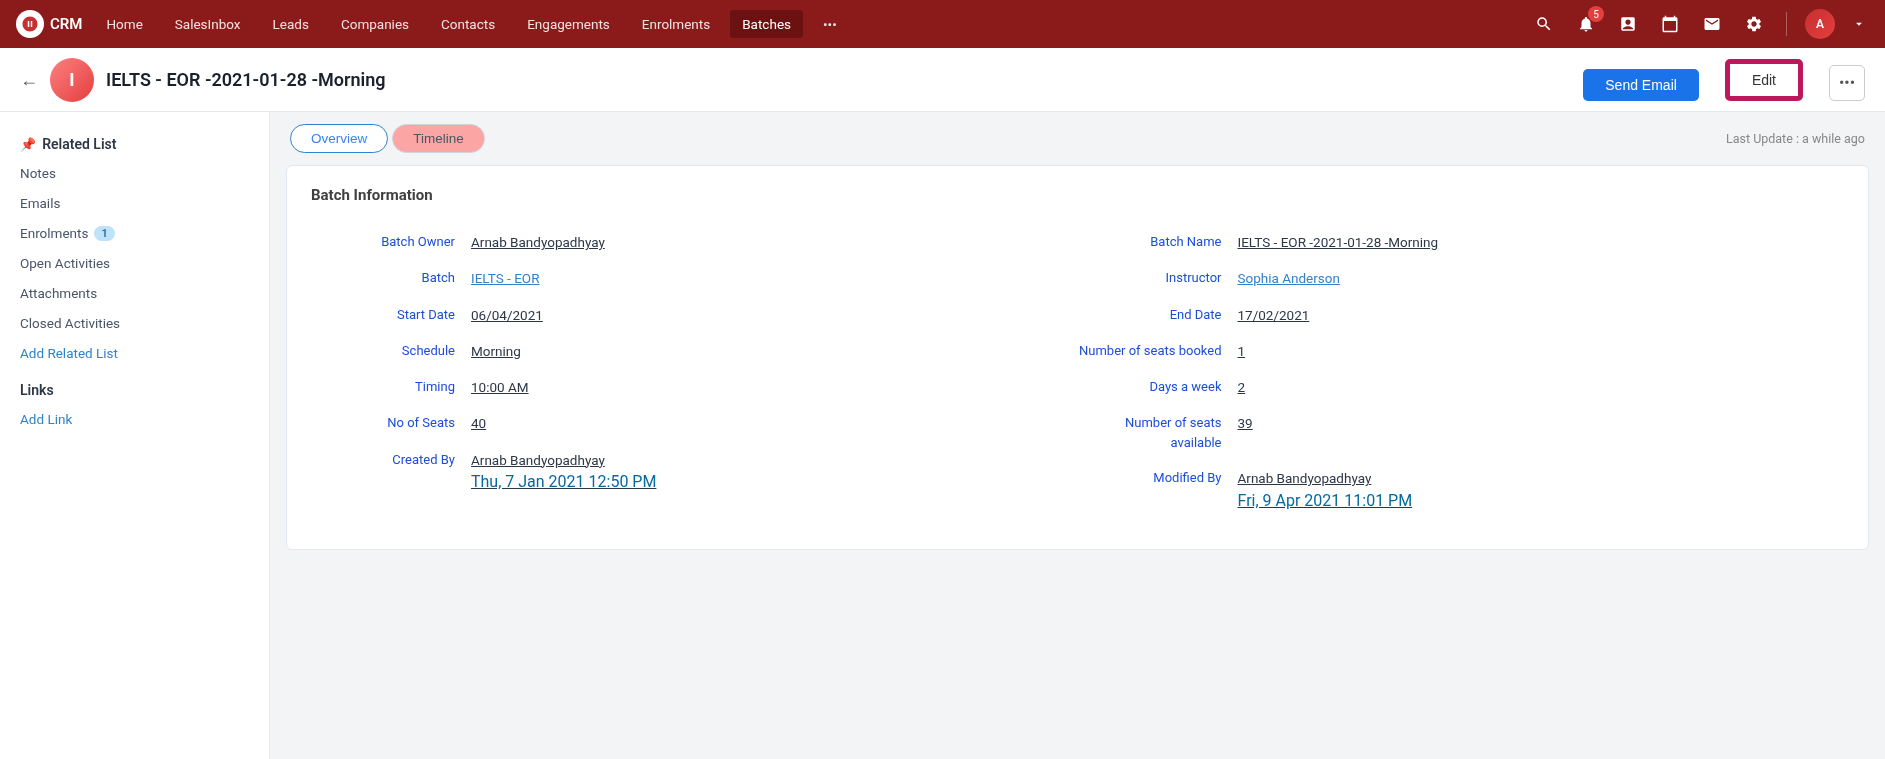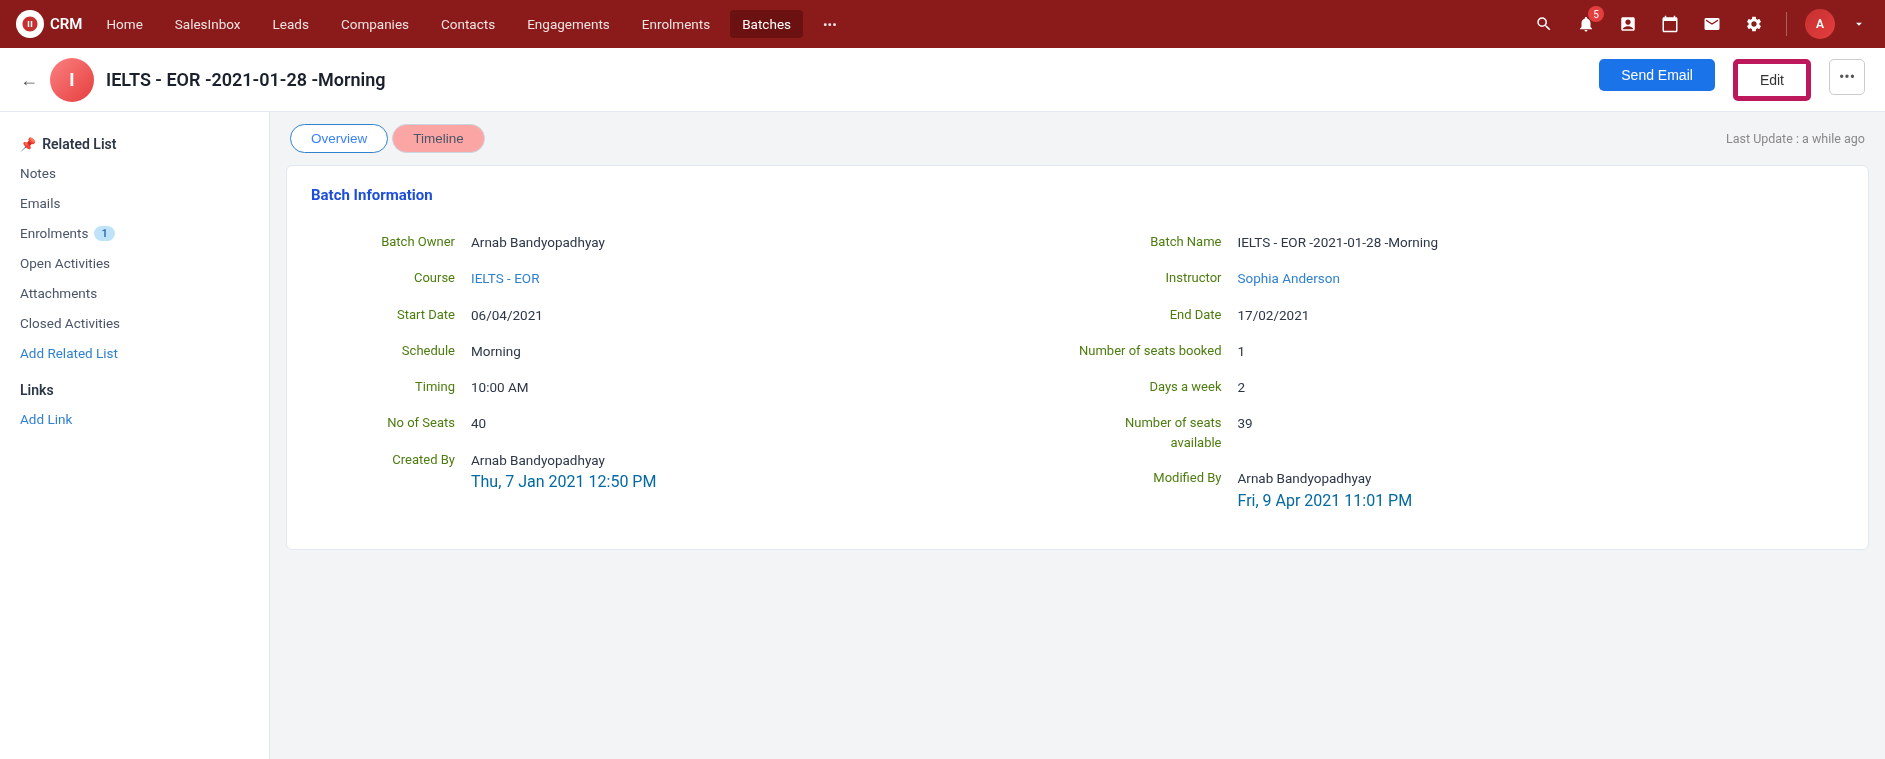--- a/index.html
+++ b/index.html
@@ -105,22 +105,22 @@
       flex-shrink: 0;
     }
     .record-title {
       font-size: 18px;
       font-weight: 600;
       color: #1a202c;
     }
     .header-actions {
       margin-left: auto;
       display: flex;
-      align-items: flex-start;
-      gap: 18px;
+      align-items: flex-end;
+      gap: 26px;
     }
     .btn-primary {
       background: #1a73e8;
       color: white;
       border: none;
       padding: 8px 22px;
       border-radius: 5px;
       cursor: pointer;
       font-size: 14px;
       font-weight: 500;
@@ -243,50 +243,51 @@
     .info-card {
       background: white;
       margin: 0 16px 16px;
       border-radius: 6px;
       border: 1px solid #e2e8f0;
       padding: 20px 24px 28px;
     }
     .card-title {
       font-size: 15px;
       font-weight: 700;
-      color: #1d4ed8;
+      color: #404040;
       margin-bottom: 20px;
     }
     .info-grid {
       display: grid;
       grid-template-columns: 1fr 1fr;
       gap: 0;
     }
     .info-col {
       display: flex;
       flex-direction: column;
       gap: 0;
     }
     .info-row {
       display: grid;
       grid-template-columns: 160px 1fr;
       padding: 8px 0;
       align-items: start;
     }
     .info-label {
-      color: #4d7c0f;
+      color: #1d4ed8;
       font-size: 13px;
       text-align: right;
       padding-right: 16px;
       line-height: 1.5;
     }
     .info-value {
       color: #2d3748;
       font-size: 13.5px;
       line-height: 1.5;
+      text-decoration: underline;
     }
     .info-value.link {
       color: #3182ce;
       cursor: pointer;
     }
     .info-value small {
       display: block;
       color: #0369a1;
       font-size: 16px;
     }
@@ -415,21 +416,21 @@
     <div class="info-card">
       <div class="card-title">Batch Information</div>
       <div class="info-grid">
 
         <div class="info-col">
           <div class="info-row">
             <div class="info-label">Batch Owner</div>
             <div class="info-value">Arnab Bandyopadhyay</div>
           </div>
           <div class="info-row">
-            <div class="info-label">Course</div>
+            <div class="info-label">Batch</div>
             <div class="info-value link">IELTS - EOR</div>
           </div>
           <div class="info-row">
             <div class="info-label">Start Date</div>
             <div class="info-value">06/04/2021</div>
           </div>
           <div class="info-row">
             <div class="info-label">Schedule</div>
             <div class="info-value">Morning</div>
           </div>

